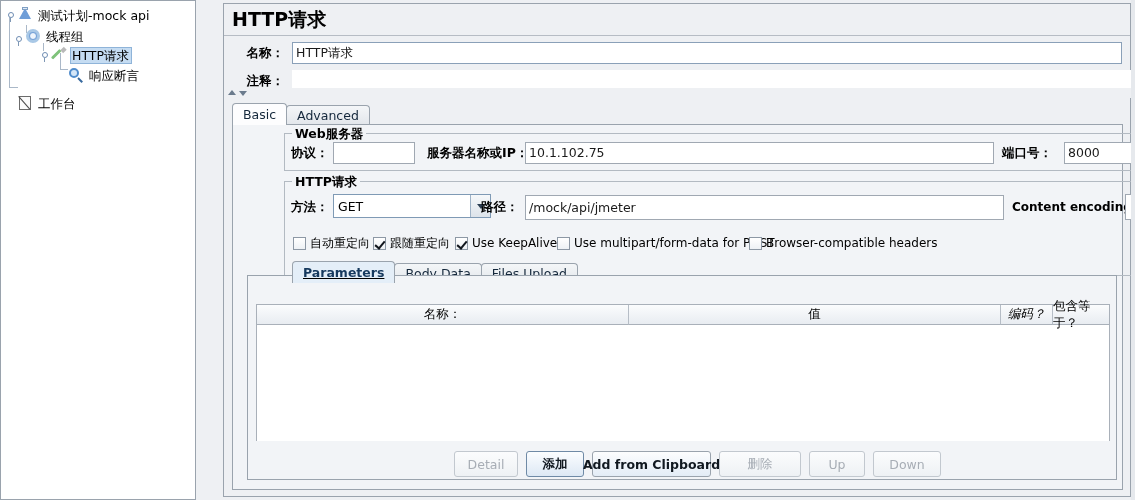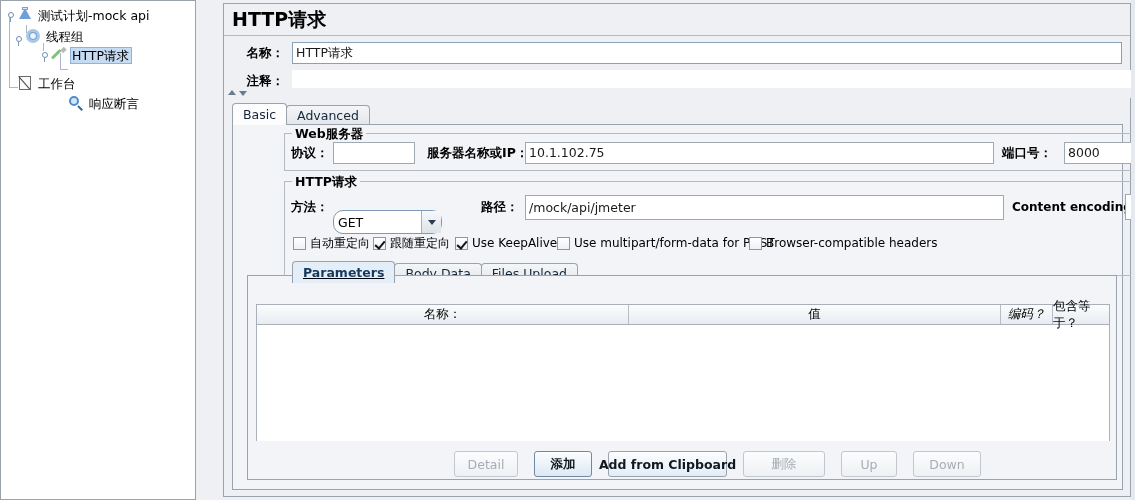--- a/index.html
+++ b/index.html
@@ -432,21 +432,21 @@
   }
   .ptable-body {
     background: #ffffff;
   }
 
   
   .btnrow {
     position: absolute;
     display: flex;
     align-items: flex-end;
-    gap: 16px;
+    gap: 8px;
   }
   .btn {
     height: 26px;
     min-width: 56px;
     padding: 0 12px;
     border: 1px solid #9aa3ad;
     border-radius: 3px;
     background: linear-gradient(#fdfdfe, #e9edf2);
     font-size: 12.5px;
     display: flex;
@@ -512,30 +512,30 @@
         <span class="ico ico-gear"></span>
         <span class="tnode-label">线程组</span>
       </div>
 
       <div class="tree-row" style="padding-left:38px;">
         <span class="handle"></span>
         <span class="ico ico-pipette"></span>
         <span class="tnode-label selected">HTTP请求</span>
       </div>
 
+      <div class="tree-row" style="padding-left:66px;">
+        <span class="ico ico-magnify"></span>
+        <span class="tnode-label">响应断言</span>
+      </div>
+
       <div class="tree-row" style="padding-left:15px; margin-top:8px;">
         <span class="ico ico-workbench"></span>
         <span class="tnode-label">工作台</span>
       </div>
 
-      <div class="tree-row" style="padding-left:66px;">
-        <span class="ico ico-magnify"></span>
-        <span class="tnode-label">响应断言</span>
-      </div>
-
     </div>
   </div>
 
   <div id="splitter"></div>
 
   <div id="main-panel">
     <div id="main-inner">
 
       <div id="title-bar">
         <span class="title">HTTP请求</span>
@@ -573,21 +573,21 @@
           <div class="tf" style="position:absolute; left:240px; top:8px; width:469px;">10.1.102.75</div>
 
           <span class="lbl" style="position:absolute; left:717px; top:11px;">端口号：</span>
           <div class="tf" style="position:absolute; left:779px; top:8px; width:92px;">8000</div>
         </div>
 
         <div class="group" style="left:7px; top:56px; width:877px; height:95px;">
           <span class="group-title">HTTP请求</span>
 
           <span class="lbl" style="position:absolute; left:6px; top:17px;">方法：</span>
-          <div class="combo" style="position:absolute; left:48px; top:28px; width:109px;border-radius:10px;">
+          <div class="combo" style="position:absolute; left:48px; top:12px; width:158px;">
             <span>GET</span>
             <span class="arrowbox">
                 <i></i>
               </span>
           </div>
 
           <span class="lbl" style="position:absolute; left:196px; top:17px;">路径：</span>
           <div class="tf" style="position:absolute; left:240px; top:13px; width:479px; height:25px; line-height:23px;">/mock/api/jmeter</div>
 
           <span class="lbl-n" style="position:absolute; left:727px; top:18px; font-weight:bold;">Content encoding:</span>

